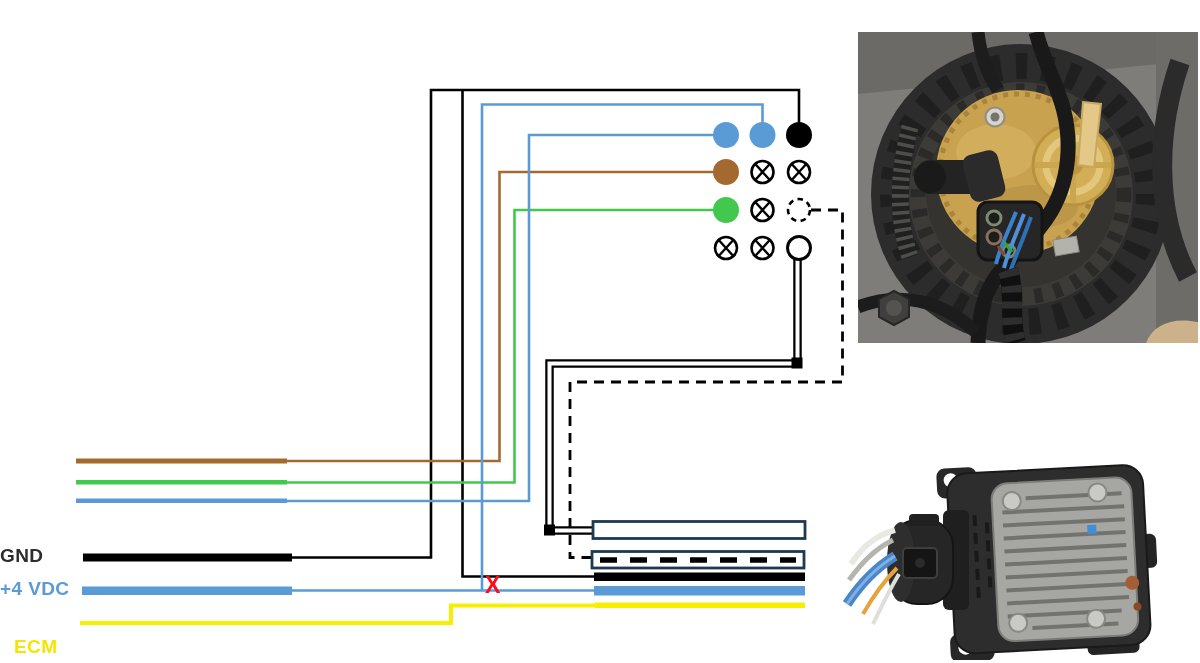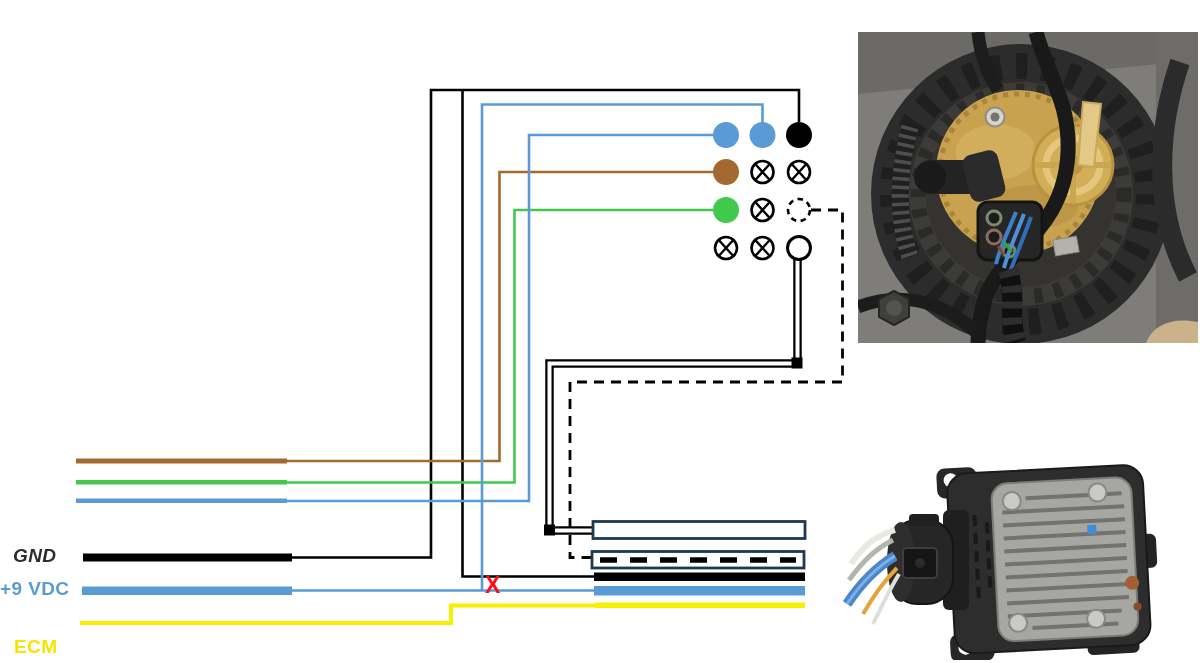--- a/index.html
+++ b/index.html
@@ -32,21 +32,21 @@
   .pf.filled-blue{fill:var(--wire-blue);}
   .pf.filled-black{fill:var(--wire-black);}
   .pf.filled-brown{fill:var(--wire-brown);}
   .pf.filled-green{fill:var(--wire-green);}
   .po{fill:#fff;stroke:#000;stroke-width:2.6;}
   .po.dashed{stroke-dasharray:5.5 4.5;}
   .po.open{stroke-width:3;}
   .px{stroke:#000;stroke-width:2.4;fill:none;stroke-linecap:round;}
 
   .lbl{position:absolute;font-size:19px;font-weight:bold;letter-spacing:.4px;white-space:nowrap;}
-  #label-gnd{left:13px;top:545px;color:var(--label-gnd);font-style:italic;}
+  #label-gnd{left:0;top:545px;color:var(--label-gnd);}
   #label-v12{left:0px;top:578px;color:var(--label-v12);}
   #label-ecm{left:14px;top:636px;color:var(--label-ecm);}
   #break-x{position:absolute;left:485px;top:572px;font-size:23px;font-weight:bold;color:var(--break-red);}
 
   .photo{position:absolute;overflow:hidden;}
   #photo-pump{left:858px;top:32px;width:340px;height:311px;}
   #photo-module{left:843px;top:462px;width:317px;height:198px;}
 </style>
 </head>
 <body>
@@ -99,21 +99,21 @@
         <circle cx="799" cy="210" r="11" class="po dashed"></circle>
         <circle cx="726" cy="248" r="11" class="po crossed"></circle>
         <path d="M 719.4,240.8 L 732.6,255.2 M 732.6,240.8 L 719.4,255.2" class="px"></path>
         <circle cx="762.5" cy="248" r="11" class="po crossed"></circle>
         <path d="M 755.9,240.8 L 769.1,255.2 M 769.1,240.8 L 755.9,255.2" class="px"></path>
         <circle cx="799" cy="248" r="11.5" class="po open"></circle>
       </g>
   </svg>
 
   <div class="lbl" id="label-gnd">GND</div>
-  <div class="lbl" id="label-v12">+9 VDC</div>
+  <div class="lbl" id="label-v12">+4 VDC</div>
   <div class="lbl" id="label-ecm">ECM</div>
   <span id="break-x">X</span>
 
   <div class="photo" id="photo-pump">
     <svg width="340" height="311" viewBox="0 0 340 311">
       <rect x="0" y="0" width="340" height="311" fill="#7f7d7a"></rect>
       <path d="M 0,0 L 340,0 L 340,28 L 0,62 Z" fill="#6c6a67"></path>
       <rect x="298" y="0" width="42" height="311" fill="#6e6c69"></rect>
 
       <circle cx="163" cy="162" r="150" fill="#2c2c2c"></circle>

